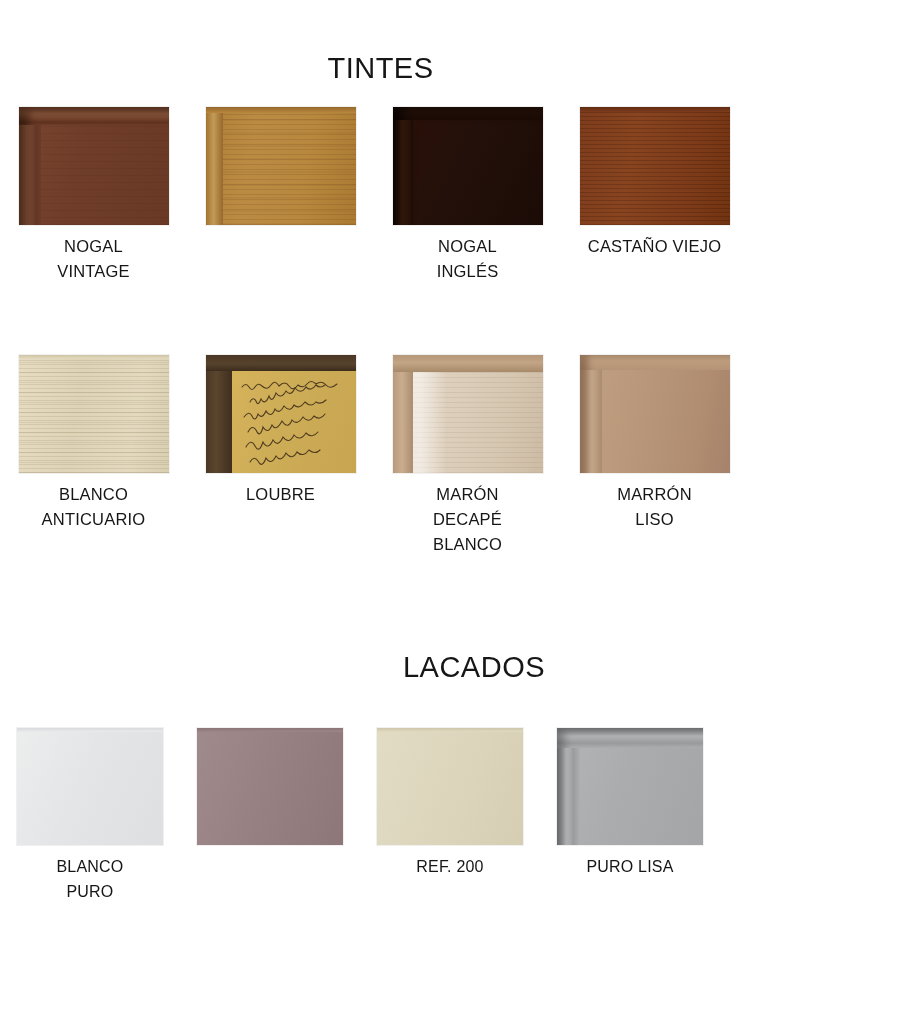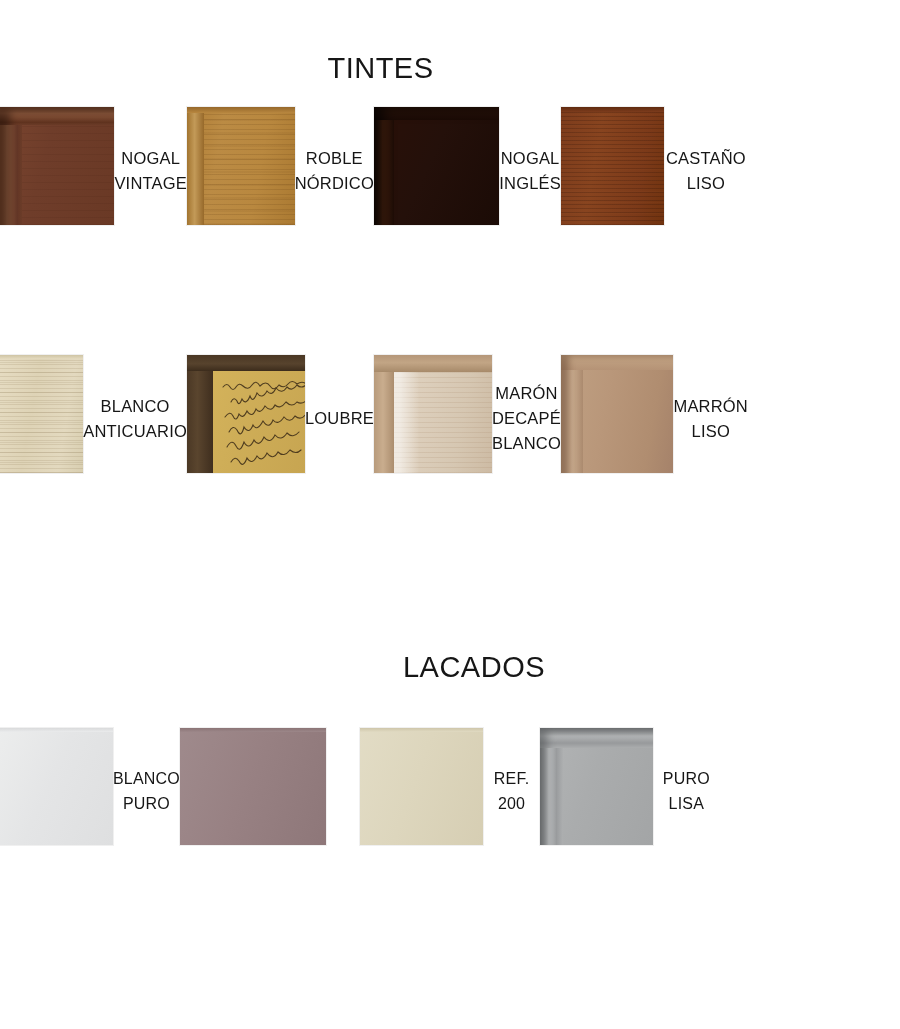--- a/index.html
+++ b/index.html
@@ -41,21 +41,21 @@
     position: absolute;
     display: flex;
     width: 900px;
   }
   #tintes-row-1 { left: 0; top: 107px; }
   #tintes-row-2 { left: 0; top: 355px; }
   #lacados-row  { left: 0; top: 728px; }
 
   .cell {
     display: flex;
-    flex-direction: row;
+    flex-direction: column;
     align-items: center;
   }
   .tintes-cell { width: 187px; }
   .lacados-cell { width: 180px; }
 
   .swatch {
     position: relative;
     overflow: hidden;
     box-shadow: 0 0 0 1px rgba(0,0,0,0.06);
   }
@@ -239,39 +239,37 @@
       </div>
       <div class="label">NOGAL
 VINTAGE</div>
     </div>
 
     <div class="cell tintes-cell">
       <div class="swatch s-roble-nordico">
         <div class="bevel-l"></div>
         <div class="bevel-t"></div>
       </div>
-      <div class="label">ROBLE
-NÓRDICO</div>
     </div>
 
     <div class="cell tintes-cell">
       <div class="swatch s-nogal-ingles">
         <div class="bevel-l"></div>
         <div class="bevel-t"></div>
         <div class="inner-edge"></div>
       </div>
       <div class="label">NOGAL
 INGLÉS</div>
     </div>
 
     <div class="cell tintes-cell">
       <div class="swatch s-castano-viejo">
         <div class="bevel-t"></div>
       </div>
-      <div class="label">CASTAÑO LISO</div>
+      <div class="label">CASTAÑO VIEJO</div>
     </div>
 
   </div>
 
   <div class="grid" id="tintes-row-2">
 
     <div class="cell tintes-cell">
       <div class="swatch s-blanco-anticuario">
         <div class="bevel-t"></div>
       </div>

